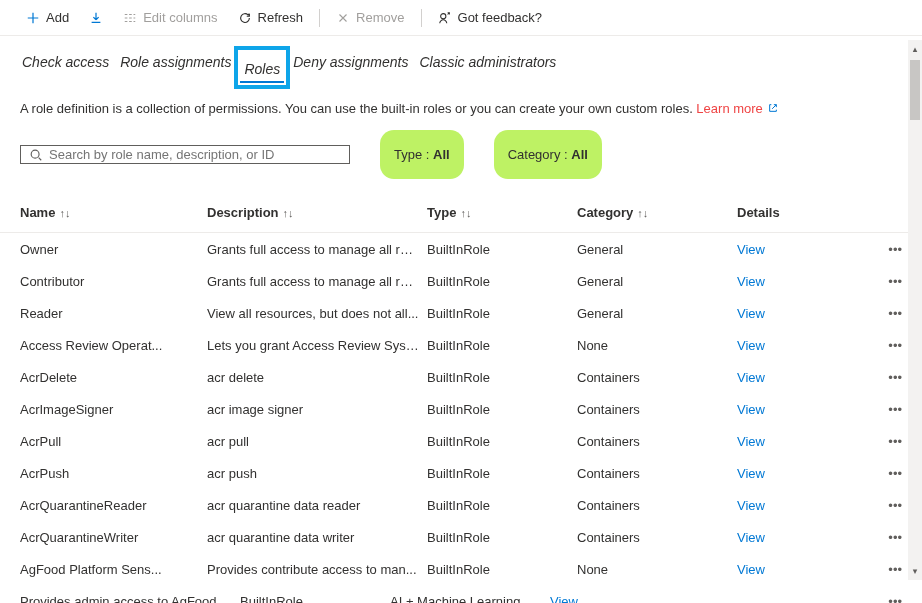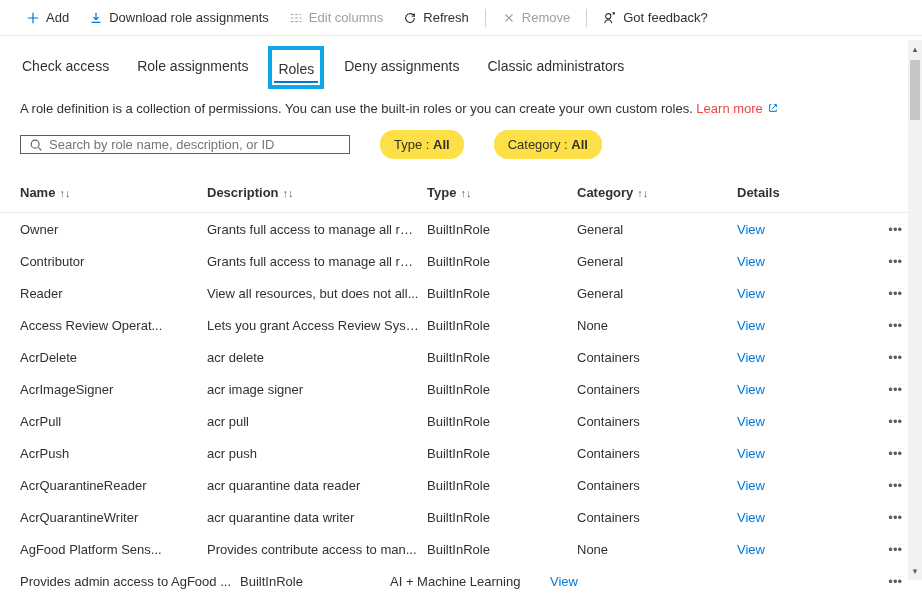--- a/index.html
+++ b/index.html
@@ -34,23 +34,24 @@
   .toolbar-btn.disabled { color: #a19f9d; cursor: default; }
   .toolbar-btn svg { width: 14px; height: 14px; }
   .toolbar-sep {
     width: 1px;
     height: 18px;
     background: #d2d0ce;
     margin: 0 4px;
   }
   .tabs {
     display: flex;
-    gap: 24px;
+    gap: 7px;
     padding: 12px 20px 0 20px;
-    align-items: center;
+    align-items: flex-start;
+    font-style: italic;
   }
   .tab {
     padding: 6px 2px 10px 2px;
     cursor: pointer;
     font-size: 14px;
     color: #323130;
     position: relative;
   }
   .tab.active::after {
     content: "";
@@ -85,23 +86,23 @@
     gap: 6px;
   }
   .search-box input {
     border: none;
     outline: none;
     font-size: 13px;
     flex: 1;
     font-family: inherit;
   }
   .pill {
-    background: #fde047;
+    background: #bef264;
     border-radius: 14px;
-    padding: 7px 14px;
+    padding: 17px 14px;
     font-size: 13px;
     cursor: pointer;
   }
   .pill b { font-weight: 600; }
   .table {
     width: 100%;
   }
   .table-header, .table-row {
     display: flex;
     align-items: center;
@@ -158,21 +159,20 @@
   <button class="toolbar-btn">
     <svg viewBox="0 0 16 16" fill="none" stroke="#0078d4" stroke-width="1.4">
         <path d="M8 2v12M2 8h12"></path>
       </svg>
     <span>Add</span>
   </button>
   <button class="toolbar-btn">
     <svg viewBox="0 0 16 16" fill="none" stroke="#0078d4" stroke-width="1.4">
         <path d="M8 2v8m0 0l-3-3m3 3l3-3M3 13h10"></path>
       </svg>
-    <span>Download role assignments</span>
   </button>
   <button class="toolbar-btn disabled">
     <svg viewBox="0 0 16 16" fill="none" stroke="#a19f9d" stroke-width="1.2">
         <path d="M2 4h3M2 8h3M2 12h3M7 4h3M7 8h3M7 12h3M12 4h2M12 8h2M12 12h2"></path>
       </svg>
     <span>Edit columns</span>
   </button>
   <button class="toolbar-btn">
     <svg viewBox="0 0 16 16" fill="none" stroke="#323130" stroke-width="1.3">
         <path d="M13 8a5 5 0 1 1-1.5-3.5L13 3M13 3v3h-3"></path>

